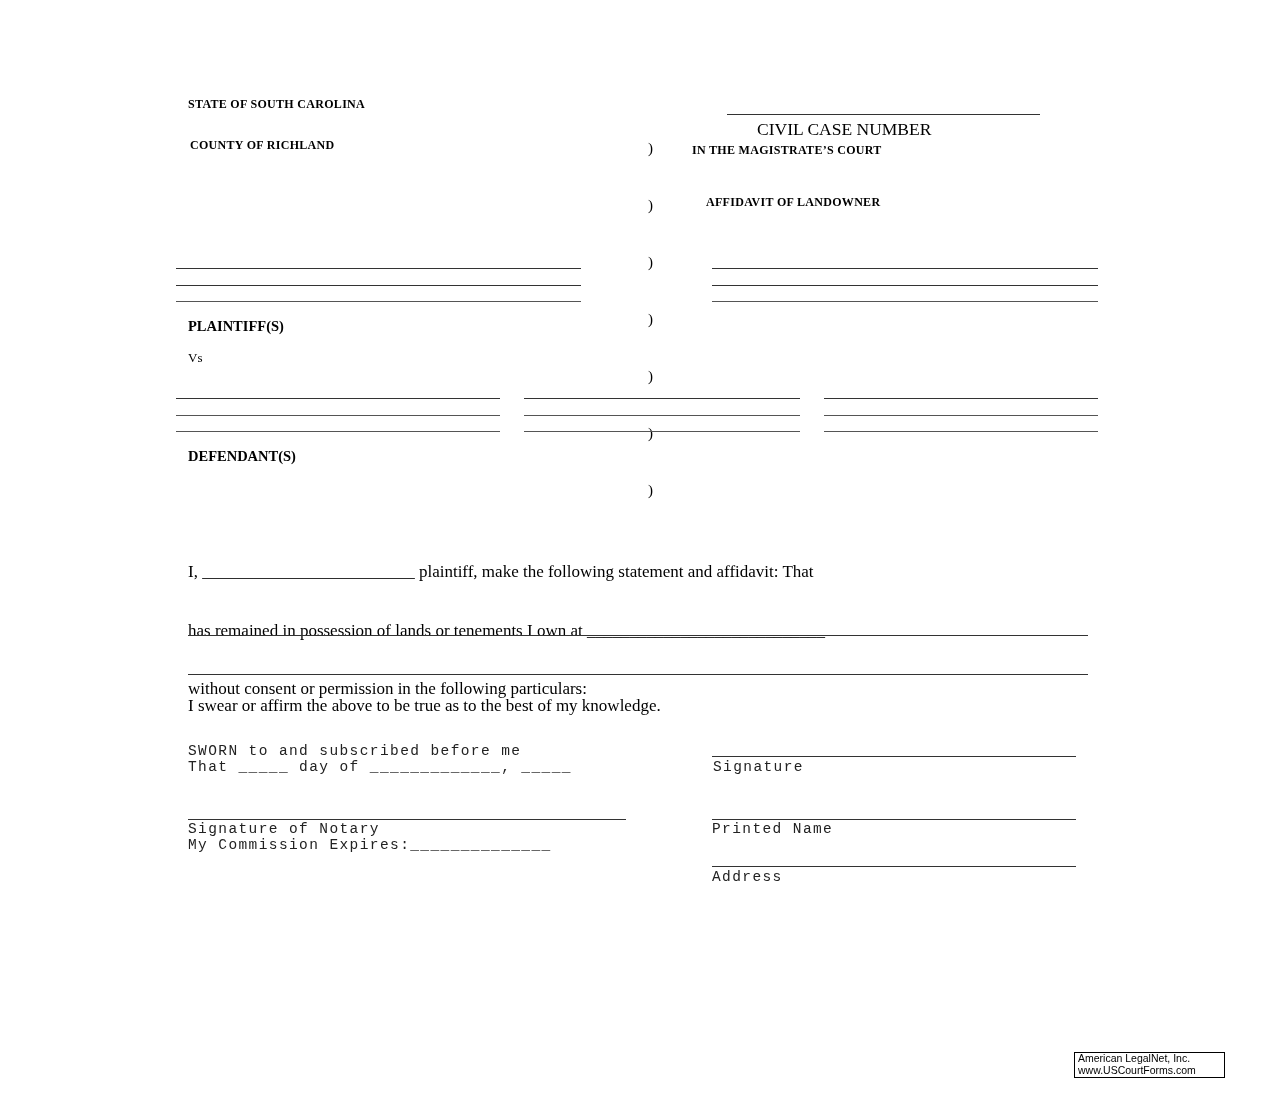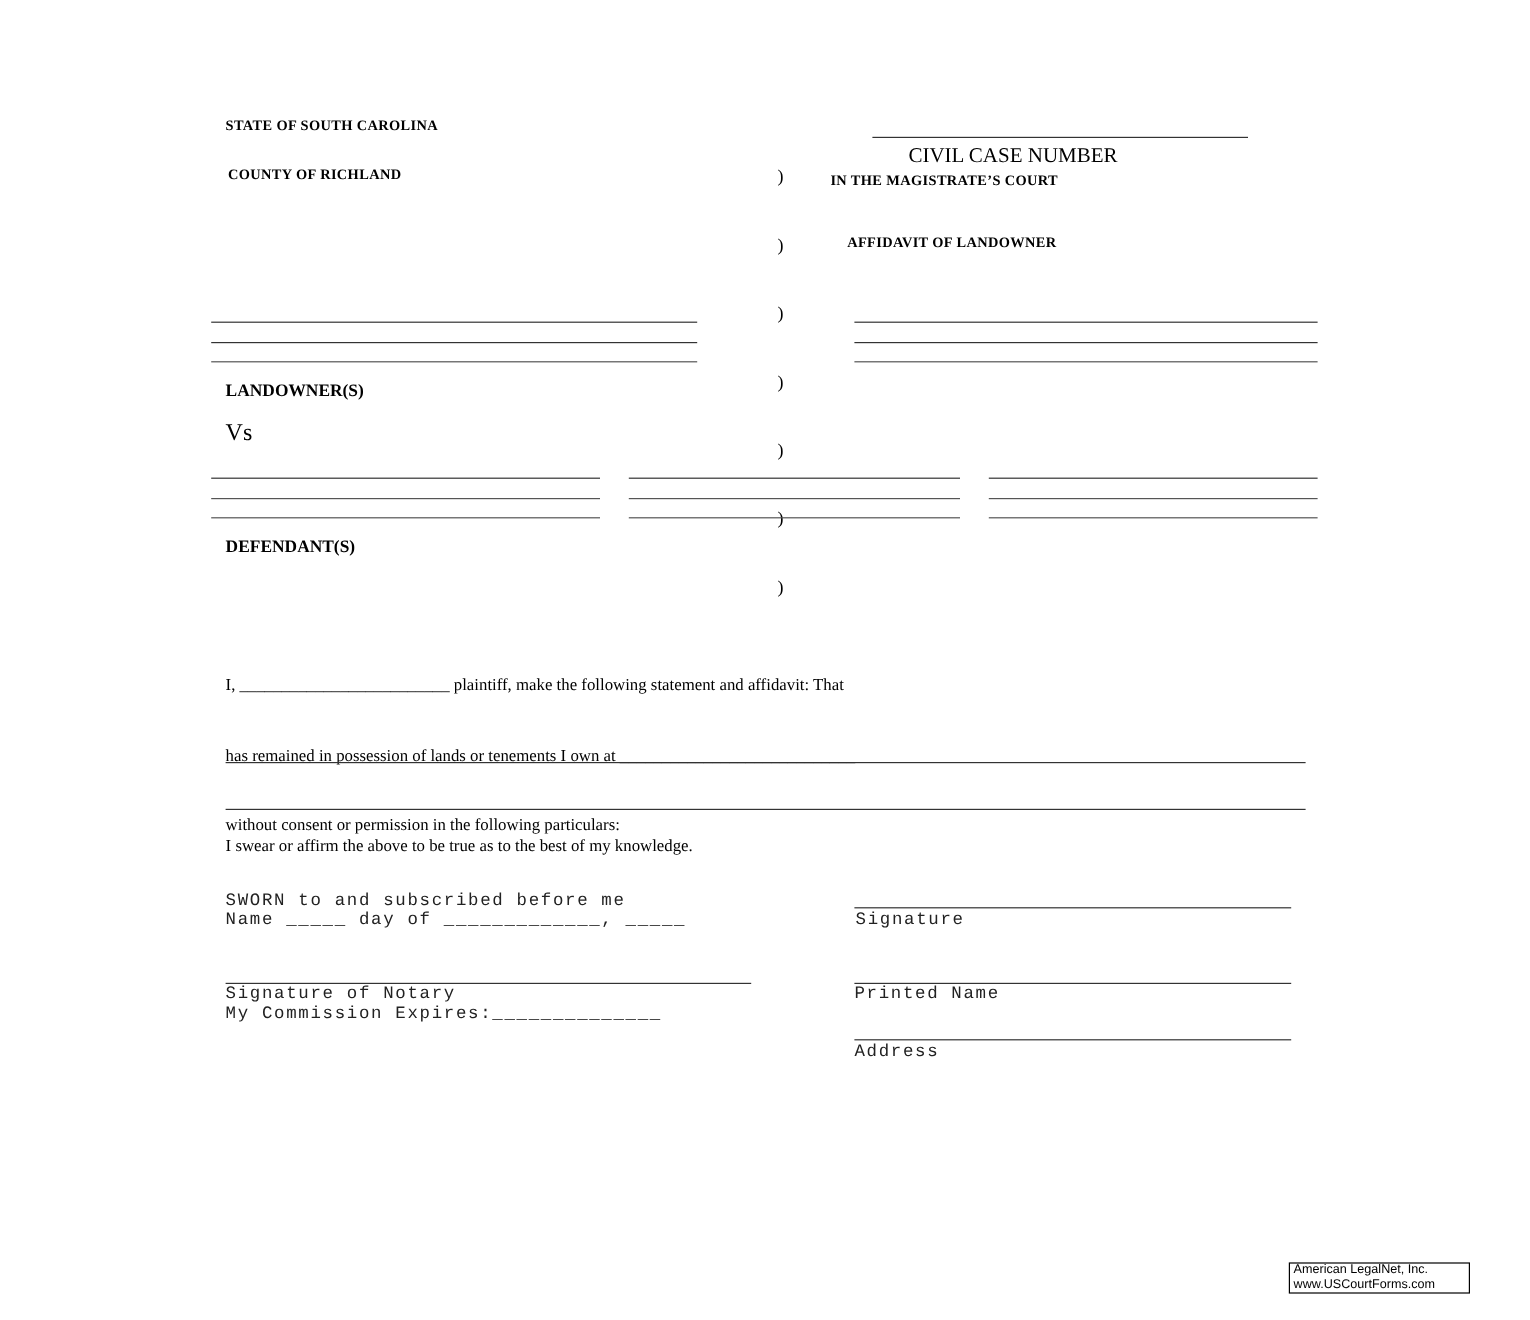--- a/index.html
+++ b/index.html
@@ -6,21 +6,21 @@
   body { width: 1275px; height: 1100px; position: relative; overflow: hidden; color: #000; }
   .serif { font-family: "Liberation Serif", "DejaVu Serif", serif; }
   .mono { font-family: "Liberation Mono", "DejaVu Sans Mono", monospace; }
   .sans { font-family: "Liberation Sans", "DejaVu Sans", sans-serif; }
   .abs { position: absolute; white-space: pre; }
   .hdr-bold { font-weight: bold; font-size: 12px; letter-spacing: 0.3px; }
   .paren { font-size: 15px; line-height: 19px; }
   .rule { position: absolute; height: 0; border-top: 1.5px solid #333; }
   .rule.gray { border-top: 1.5px solid #555; }
   .label-bold { font-weight: bold; font-size: 14.5px; }
-  .body-text { font-size: 14px; line-height: 19.5px; }
+  .body-text { font-size: 17px; line-height: 19.5px; }
   .mono-text { font-size: 14.5px; line-height: 16.5px; letter-spacing: 1.4px; color: #222; }
   .footer-box { position: absolute; left: 1074px; top: 1052px; width: 146px; border: 1px solid #000; padding: 0 0 1px 3px; font-size: 10.5px; line-height: 11.5px; }
 </style>
 </head>
 <body>
 
 <div class="abs serif hdr-bold" style="left:188px; top:97px;">STATE OF SOUTH CAROLINA</div>
 <div class="abs serif hdr-bold" style="left:190px; top:138px;">COUNTY OF RICHLAND</div>
 
 <div class="abs serif paren" style="left:648px; top:101px;">
@@ -39,22 +39,22 @@
 <div class="abs serif hdr-bold" style="left:706px; top:195px;">AFFIDAVIT OF LANDOWNER</div>
 
 <div class="rule" style="left:176px; top:268px; width:405px;"></div>
 <div class="rule" style="left:176px; top:285px; width:405px;"></div>
 <div class="rule gray" style="left:176px; top:301px; width:405px;"></div>
 
 <div class="rule" style="left:712px; top:268px; width:386px;"></div>
 <div class="rule" style="left:712px; top:285px; width:386px;"></div>
 <div class="rule gray" style="left:712px; top:301px; width:386px;"></div>
 
-<div class="abs serif label-bold" style="left:188px; top:318px;">LANDOWNER(S)</div>
-<div class="abs serif" style="left:188px; top:350px; font-size:20px;">Vs</div>
+<div class="abs serif label-bold" style="left:188px; top:318px;">PLAINTIFF(S)</div>
+<div class="abs serif" style="left:188px; top:350px; font-size:13px;">Vs</div>
 
 <div class="rule" style="left:176px; top:398px; width:324px;"></div>
 <div class="rule gray" style="left:176px; top:415px; width:324px;"></div>
 <div class="rule gray" style="left:176px; top:431px; width:324px;"></div>
 
 <div class="rule" style="left:524px; top:398px; width:276px;"></div>
 <div class="rule gray" style="left:524px; top:415px; width:276px;"></div>
 <div class="rule gray" style="left:524px; top:431px; width:276px;"></div>
 
 <div class="rule" style="left:824px; top:398px; width:274px;"></div>
@@ -68,21 +68,21 @@
   <div>has remained in possession of lands or tenements I own at ____________________________</div>
   <div>without consent or permission in the following particulars:</div>
 </div>
 
 <div class="rule" style="left:188px; top:635px; width:900px; border-top-width:1px;"></div>
 <div class="rule" style="left:188px; top:674px; width:900px; border-top-width:1px;"></div>
 
 <div class="abs serif body-text" style="left:188px; top:696px;">I swear or affirm the above to be true as to the best of my knowledge.</div>
 
 <div class="abs mono mono-text" style="left:188px; top:743px;">SWORN to and subscribed before me</div>
-<div class="abs mono mono-text" style="left:188px; top:759px;">Name _____ day of _____________, _____</div>
+<div class="abs mono mono-text" style="left:188px; top:759px;">That _____ day of _____________, _____</div>
 <div class="rule" style="left:188px; top:819px; width:438px; border-top-width:1px;"></div>
 <div class="abs mono mono-text" style="left:188px; top:821px;">Signature of Notary</div>
 <div class="abs mono mono-text" style="left:188px; top:837px;">My Commission Expires:______________</div>
 
 <div class="rule" style="left:712px; top:756px; width:364px; border-top-width:1px;"></div>
 <div class="abs mono mono-text" style="left:713px; top:759px;">Signature</div>
 <div class="rule" style="left:712px; top:819px; width:364px; border-top-width:1px;"></div>
 <div class="abs mono mono-text" style="left:712px; top:821px;">Printed Name</div>
 <div class="rule" style="left:712px; top:866px; width:364px; border-top-width:1px;"></div>
 <div class="abs mono mono-text" style="left:712px; top:869px;">Address</div>

